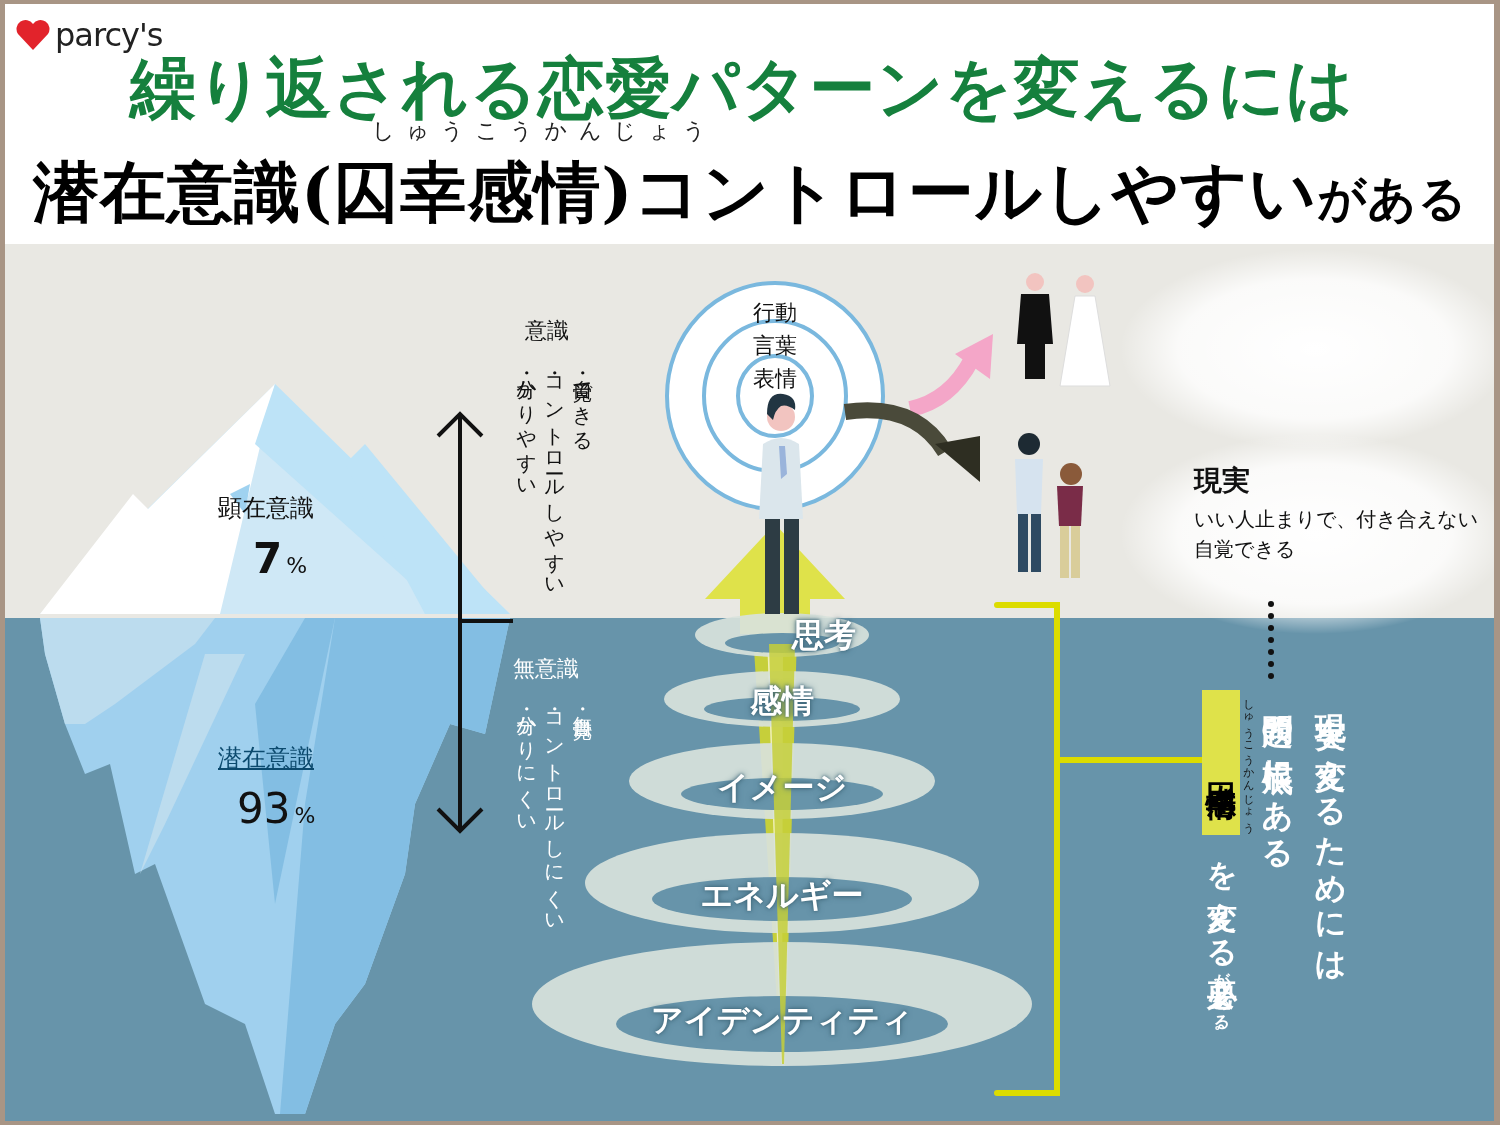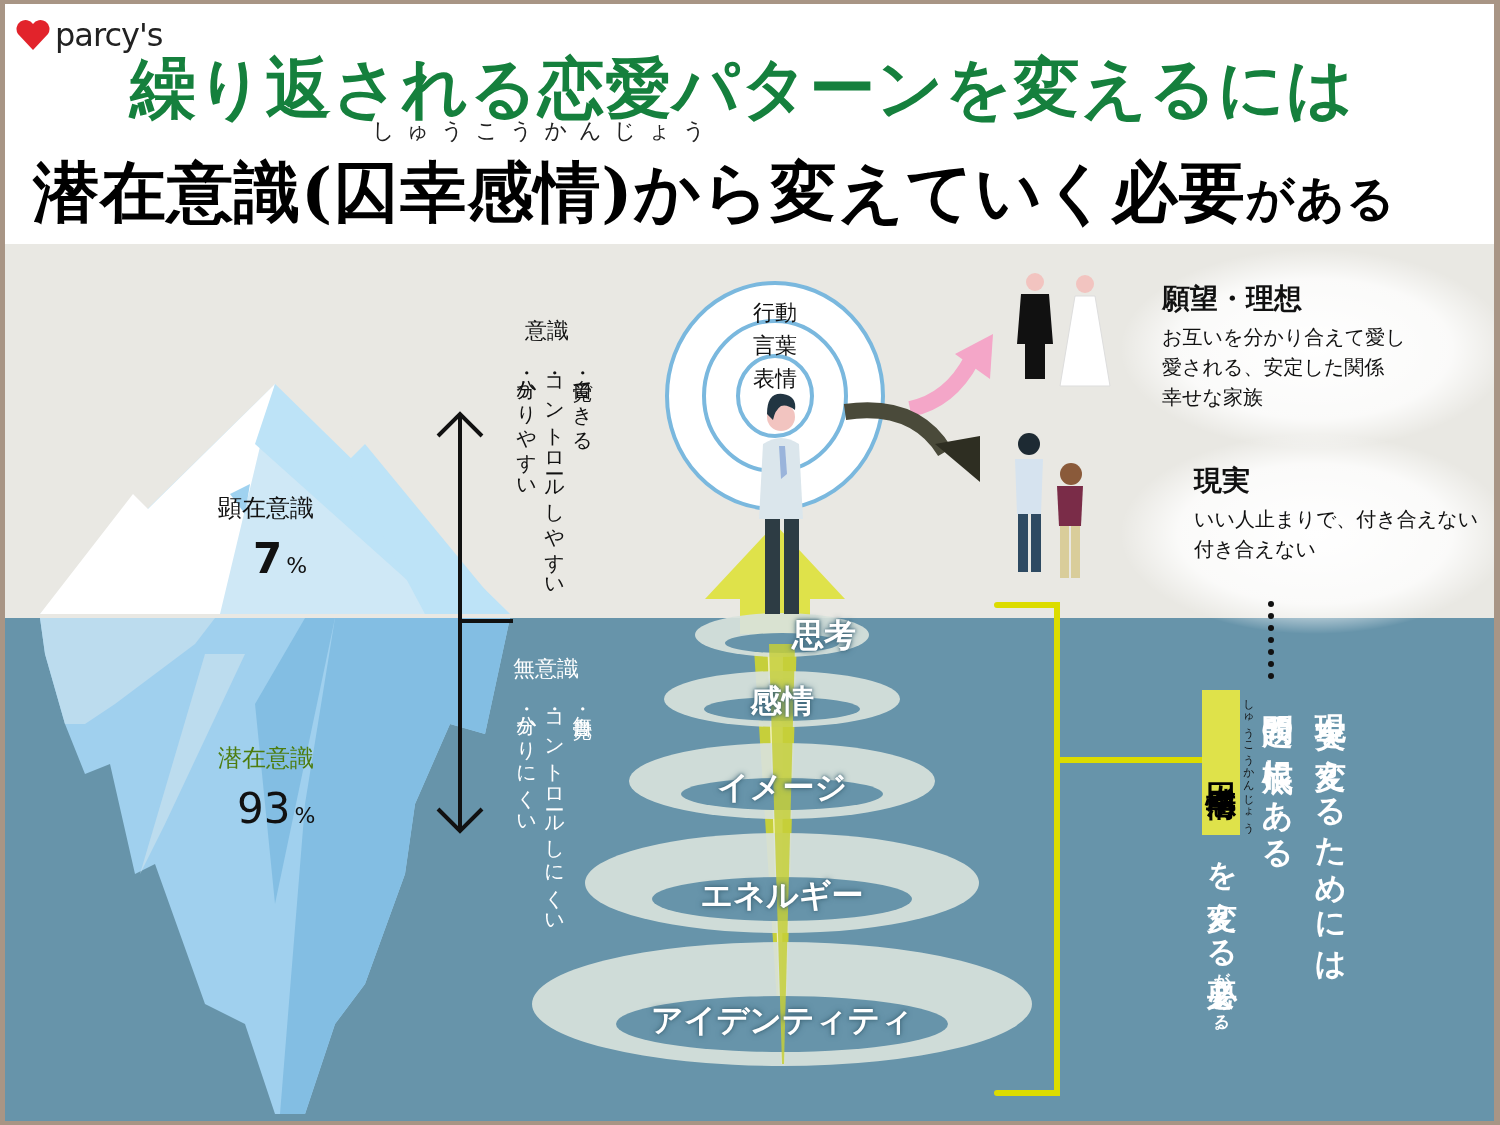--- a/index.html
+++ b/index.html
@@ -148,29 +148,29 @@
   <div class="header">
     <div class="logo">
       <svg class="logo-heart" viewBox="0 0 36 34">
         <path d="M18,32 L3,16 A8.5,8.5 0 0 1 18,6 A8.5,8.5 0 0 1 33,16 Z" fill="#e2232b"></path>
       </svg>
       <span class="logo-text">parcy's</span>
     </div>
     <div class="title1">繰り返される恋愛パターンを変えるには</div>
     <div class="ruby">しゅうこうかんじょう</div>
     <div class="title2">
-      <span>潜在意識(囚幸感情)から変えていく必要</span><span class="small">がある</span>
+      <span>潜在意識(囚幸感情)コントロールしやすい</span><span class="small">がある</span>
     </div>
   </div>
 
   <div class="lbl" style="left:213px; top:488px; font-size:24px; color:#111;">顕在意識</div>
   <div class="lbl pct" style="left:248px; top:530px;">
     <span style="font-size:42px; font-weight:bold;">7</span><span style="font-size:22px; margin-left:4px;">%</span>
   </div>
-  <div class="lbl" style="left:213px; top:738px; font-size:24px; color:#4d7c0f;">潜在意識</div>
+  <div class="lbl" style="left:213px; top:738px; font-size:24px; color:#0c4a6e;text-decoration:underline;">潜在意識</div>
   <div class="lbl pct" style="left:232px; top:780px;">
     <span style="font-size:42px;">93</span><span style="font-size:22px; margin-left:4px;">%</span>
   </div>
 
   <div class="lbl" style="left:520px; top:312px; font-size:22px; color:#111;">意識</div>
   <div class="vtext" style="left:508px; top:358px; color:#111; height:260px;">
     <span>・自覚できる</span><br>
     <span>・コントロールしやすい</span><br>
     <span>・分かりやすい</span>
   </div>
@@ -187,31 +187,25 @@
     <div>言葉</div>
     <div>表情</div>
   </div>
 
   <div class="ring-label" style="left:819px; top:610px; font-size:32px;">思考</div>
   <div class="ring-label" style="left:777px; top:676px; font-size:32px;">感情</div>
   <div class="ring-label" style="left:777px; top:762px; font-size:32px;">イメージ</div>
   <div class="ring-label" style="left:777px; top:870px; font-size:32px;">エネルギー</div>
   <div class="ring-label" style="left:777px; top:995px; font-size:32px;">アイデンティティ</div>
 
-  <div class="lbl" style="left:1157px; top:276px;">
-    <div class="box-title">願望・理想</div>
-    <div class="box-line" style="margin-top:4px;">お互いを分かり合えて愛し</div>
-    <div class="box-line">愛される、安定した関係</div>
-    <div class="box-line">幸せな家族</div>
-  </div>
 
   <div class="lbl" style="left:1189px; top:458px;">
     <div class="box-title">現実</div>
     <div class="box-line" style="margin-top:4px;">いい人止まりで、付き合えない</div>
-    <div class="box-line">付き合えない</div>
+    <div class="box-line">自覚できる</div>
   </div>
 
   <div class="vtext" style="left:1306px; top:686px; font-size:31px; font-weight:bold; color:#fff; line-height:40px; letter-spacing:3px;">現実を変えるためには</div>
   <div class="vtext" style="left:1253px; top:686px; font-size:31px; font-weight:bold; color:#fff; line-height:40px; letter-spacing:3px;">問題の根底にある</div>
   <div class="vtext hl" style="left:1197px; top:686px; width:38px; height:145px; font-size:30px; font-weight:bold; line-height:38px; letter-spacing:2px; text-align:center;">囚幸感情</div>
   <div class="vtext" style="left:1236px; top:688px; font-size:11px; color:#111; line-height:14px; letter-spacing:1px;">しゅうこうかんじょう</div>
   <div class="vtext" style="left:1198px; top:836px; font-size:30px; font-weight:bold; color:#fff; line-height:38px; letter-spacing:3px;">
     <span>を変える必要</span><span style="font-size:16px;">がある。</span>
   </div>
 </div>

